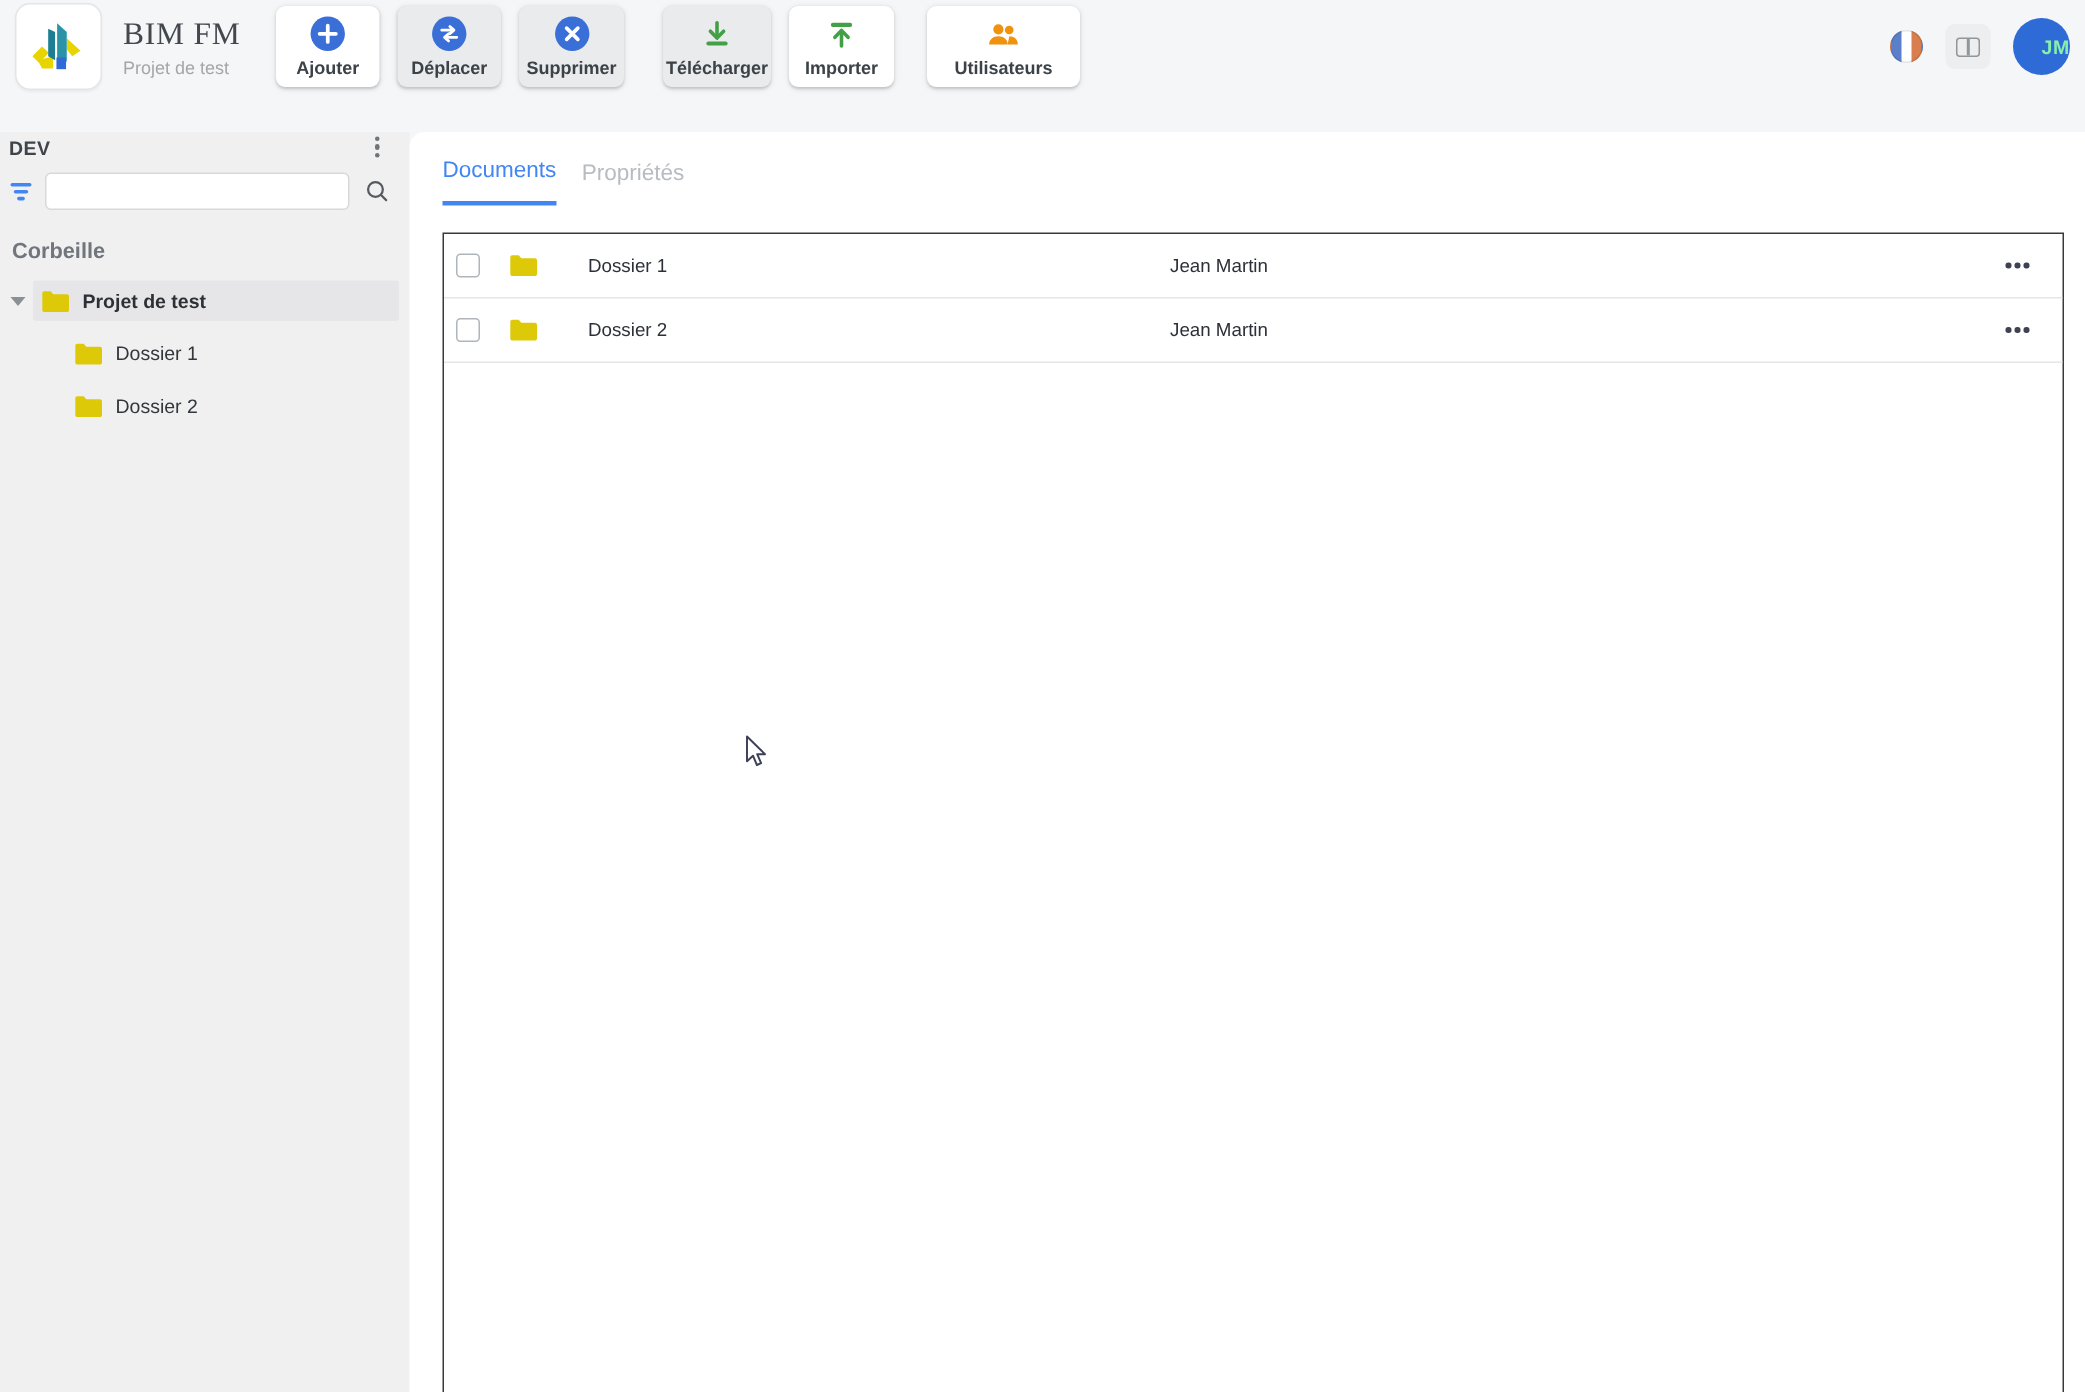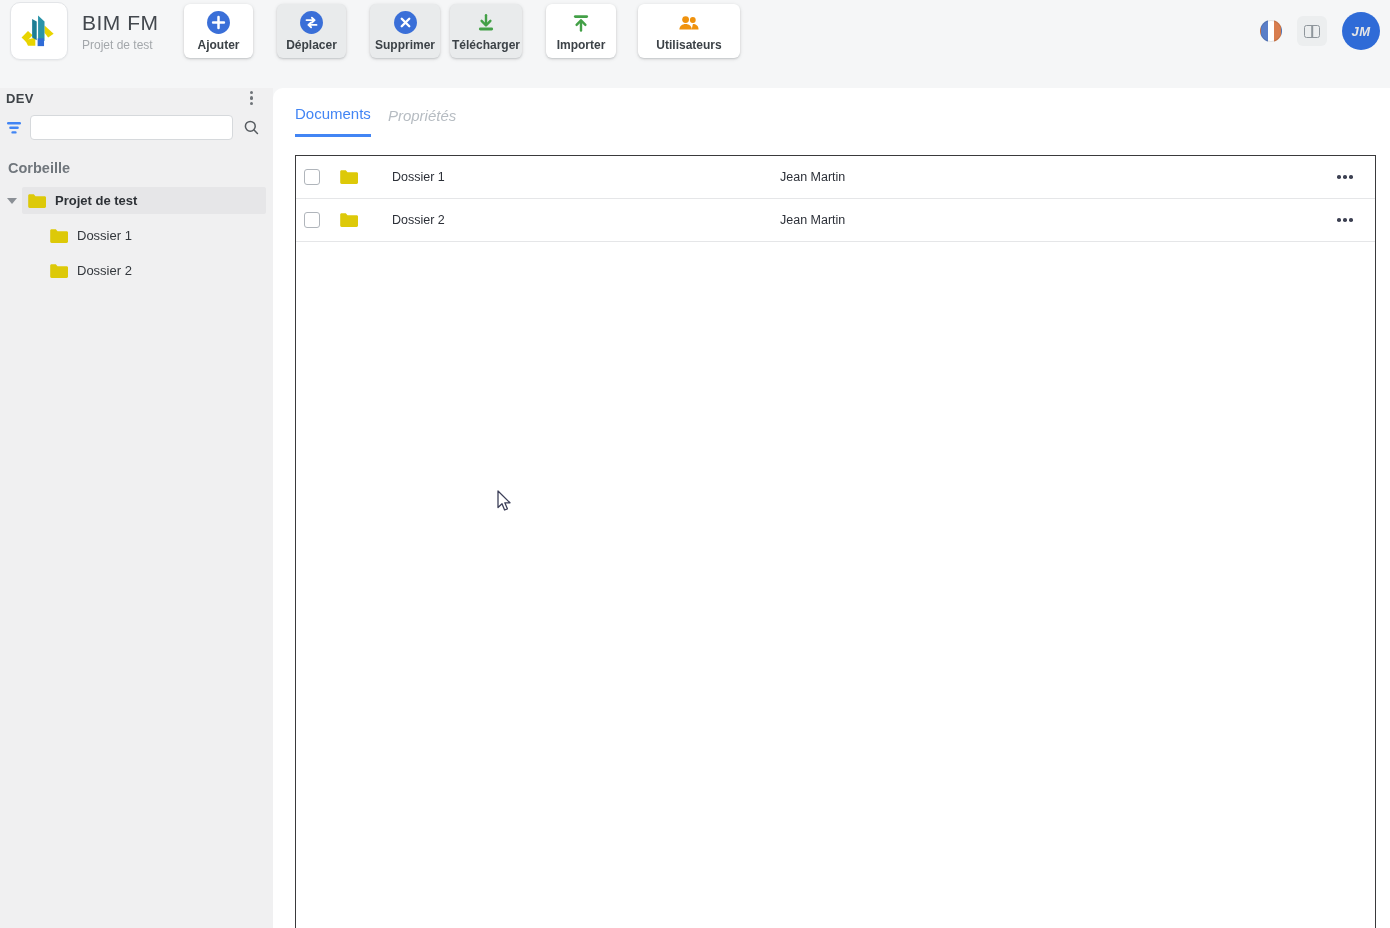--- a/index.html
+++ b/index.html
@@ -7,46 +7,46 @@
     font-family:"Liberation Sans", sans-serif; background:#f5f6f7; }
   .page { position:relative; width:1390px; height:928px; }
 
   
   .topbar { position:absolute; top:0; left:0; right:0; height:88px; background:#f5f6f7; }
   .topbar-row { display:flex; align-items:center; height:62px; padding-left:10px; }
   .logo-box { width:58px; height:58px; background:#fff; border:1px solid #e3e5e8;
     border-radius:10px; display:flex; align-items:center; justify-content:center;
     box-shadow:0 1px 2px rgba(0,0,0,.05); flex:0 0 auto; }
   .title-block { width:102px; margin-left:14px; }
-  .app-name { font-size:21px; color:#43484e; letter-spacing:.5px; }
+  .app-name { font-size:21px; color:#43484e; letter-spacing:.5px;font-family:Liberation Serif, serif; }
   .app-sub { font-size:12px; color:#a3a7ab; margin-top:3px; }
 
-  .btn-group { display:flex; gap:24px; }
-  .g1 { margin-left:0; } .g2 { margin-left:10px; } .g3 { margin-left:22px;flex-direction:column; }
+  .btn-group { display:flex; gap:12px; }
+  .g1 { margin-left:0; } .g2 { margin-left:26px; } .g3 { margin-left:22px;flex-direction:column; }
   .tbtn { height:54px; border:none; border-radius:6px; background:#fff; cursor:pointer;
     display:flex; flex-direction:column; align-items:center; justify-content:center; gap:3px;
     box-shadow:0 1px 2px rgba(60,64,67,.22), 0 1px 4px rgba(60,64,67,.10);
     font-family:inherit; padding:0 6px; }
   .tbtn.dim { background:#e9ebec; }
   .tbtn .lbl { font-size:12px; font-weight:700; color:#3c4247; white-space:nowrap; }
   .w69{width:69px}.w70{width:70px}.w72{width:72px}.w102{width:102px}.w100{width:100px}
 
   .top-right { position:absolute; right:10px; top:0; height:62px; display:flex;
     align-items:center; gap:15px; }
   .flag { width:22px; height:22px; border-radius:50%; border:1px solid rgba(0,0,0,.10);
     background:linear-gradient(90deg, var(--flag-blue,#5b7fc8) 0 33%, #ffffff 33% 66%, var(--flag-red,#d97e4f) 66% 100%);
     cursor:pointer; }
   .panel-btn { width:30px; height:30px; border-radius:6px; background:#eceeef; border:none;
     display:flex; align-items:center; justify-content:center; cursor:pointer; }
   .panel-ic { width:16px; height:13px; border:1.6px solid #8f969c; border-radius:2.5px; position:relative; }
   .panel-ic::after { content:""; position:absolute; left:50%; top:0; bottom:0; width:1.6px;
     background:#8f969c; transform:translateX(-50%); }
   .avatar { width:38px; height:38px; border-radius:50%; background:var(--avatar-blue,#2f6bd7);
-    color:#e5e5e5; font-size:13px; font-weight:700; display:flex; align-items:center;
-    justify-content:center; letter-spacing:.5px; cursor:pointer;font-style:italic; }
+    color:#86efac; font-size:13px; font-weight:700; display:flex; align-items:center;
+    justify-content:flex-end; letter-spacing:.5px; cursor:pointer; }
 
   
   .sidebar { position:absolute; left:0; top:88px; width:273px; bottom:0; background:#f0f0f1; }
   .dev-row { position:absolute; top:2px; left:6px; right:16px; display:flex;
     justify-content:space-between; align-items:center; height:16px; }
   .dev-label { font-size:13px; font-weight:700; color:#3f4449; letter-spacing:.3px; }
   .kebab { display:flex; flex-direction:column; gap:2.5px; padding:2px 4px; cursor:pointer; background:none; border:none; }
   .kebab span { width:3.2px; height:3.2px; border-radius:50%; background:#6f7479; }
 
   .search-row { position:absolute; top:27px; left:4px; right:12px; display:flex;
@@ -67,21 +67,21 @@
   .tree-content.selected { background:#e6e6e8; }
   .tree-label { font-size:13px; color:#33373c; }
   .tree-label.bold { font-weight:700; color:#2d3136; }
 
   
   .main { position:absolute; left:273px; top:88px; right:0; bottom:0; background:#fff;
     border-top-left-radius:10px; }
   .tabs { display:flex; gap:17px; padding:17px 0 0 22px; }
   .tab { font-size:15px; padding-bottom:12px; cursor:pointer; background:none; border:none; font-family:inherit; }
   .tab.active { color:var(--tab-blue,#4285f4); border-bottom:3px solid var(--tab-blue,#4285f4); }
-  .tab.inactive { color:#b6bcc2;font-style:italic; }
+  .tab.inactive { color:#b6bcc2; }
 
   .doc-table { position:absolute; left:22px; right:14px; top:67px; bottom:-3px;
     border:1px solid #3a3a3c; background:#fff; }
   .tgrid { display:grid; grid-template-columns:40px 56px 388px 155px 156px 1fr 60px; align-items:center; }
   .thead { height:44px; border-bottom:1px solid #c9cbce; font-size:13px; font-weight:700; color:#20242e; }
   .trow { height:43px; border-bottom:1px solid #e5e6e8; font-size:12.5px; color:#2c3038; cursor:pointer; }
   .cell-cb { padding-left:8px; display:flex; align-items:center; }
   .checkbox { width:16px; height:16px; border:1.5px solid #b0b5bb; border-radius:3px; background:#fff; cursor:pointer; }
   .cell-type { padding-left:3px; display:flex; align-items:center; }
   .cell-dots { display:flex; justify-content:center; }

